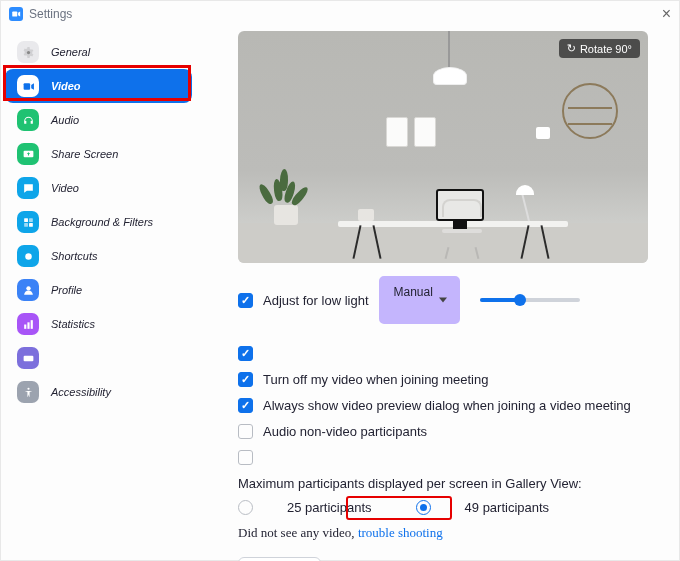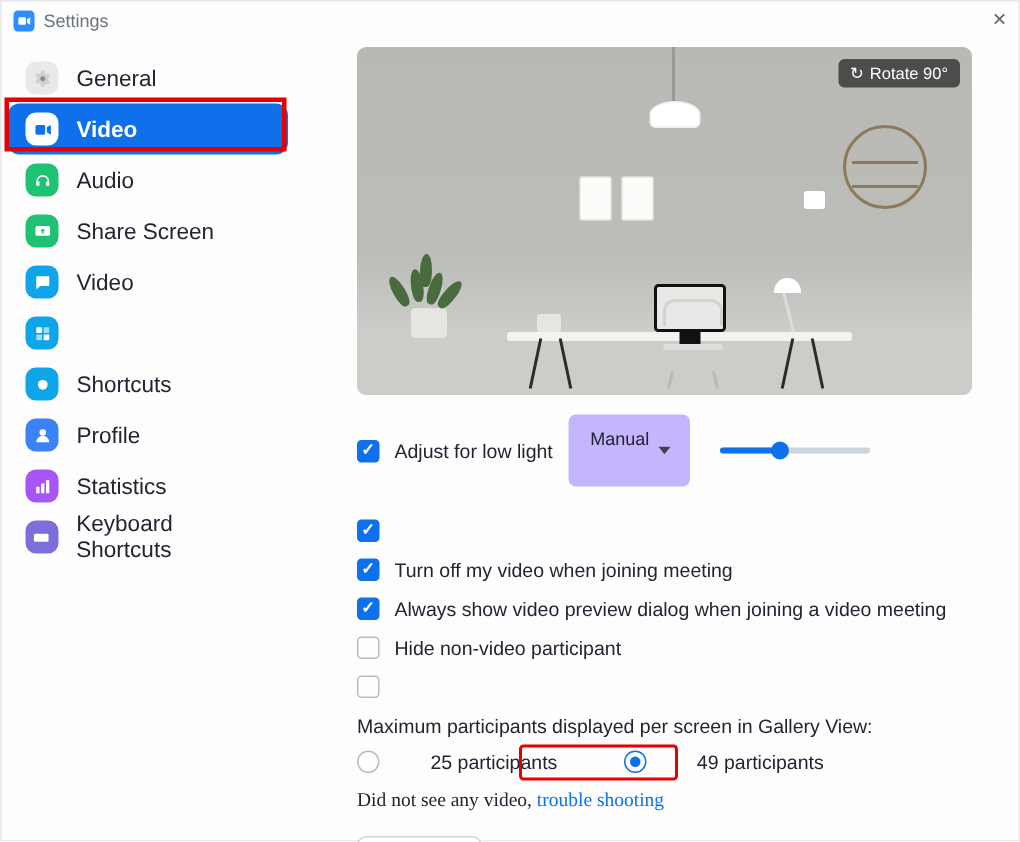--- a/index.html
+++ b/index.html
@@ -12,21 +12,21 @@
     width: 680px;
     height: 561px;
     overflow: hidden;
   }
   .window { width: 680px; height: 561px; position: relative; border: 1px solid #e8e8e8; background:#fdfdfd;}
   .titlebar { height: 26px; display:flex; align-items:center; padding:0 8px; color:#6b7280; font-size:12px;}
   .titlebar .icon { width:14px; height:14px; border-radius:3px; background:#2D8CFF; margin-right:6px; display:flex; align-items:center; justify-content:center;}
   .titlebar .close { margin-left:auto; color:#666; font-size:16px; cursor:pointer; line-height:1;}
   .body { display:flex; height: calc(561px - 26px); }
   .sidebar { width: 195px; padding: 8px 4px 8px 4px; }
-  .sidebar-item { display:flex; align-items:center; height:34px; padding:0 10px 0 12px; border-radius:8px; cursor:pointer; color:#232333; font-size:15px; margin-bottom:0px;}
+  .sidebar-item { display:flex; align-items:center; height:34px; padding:0 10px 0 12px; border-radius:8px; cursor:pointer; color:#232333; font-size:11px; margin-bottom:0px;font-style:italic;}
   .sidebar-item .icon { width:22px; height:22px; border-radius:7px; margin-right:12px; display:flex; align-items:center; justify-content:center; color:#fff; font-size:13px;}
   .sidebar-item.active { background:#0E71EB; color:#fff; }
   .sidebar-item.active .icon { background:#fff; color:#0E71EB; }
   .sidebar-highlight { position:absolute; border:3px solid #e60000; pointer-events:none;}
   .content { flex:1; padding: 4px 26px 0 42px; position:relative; overflow-y:auto;}
   .content::-webkit-scrollbar{width:6px;}
   .content::-webkit-scrollbar-thumb{background:#cfd3da;border-radius:3px;}
   .preview { width: 410px; height: 232px; border-radius:6px; background: linear-gradient(180deg,#b8b8b4 0%,#bcbcb9 60%,#d9dad7 100%); position:relative; overflow:hidden;}
   .rotate-btn { position:absolute; top:8px; right:8px; background:rgba(40,40,40,0.75); color:#fff; font-size:11px; padding:3px 8px; border-radius:4px; display:flex; align-items:center; gap:4px; cursor:pointer;}
   .row { display:flex; align-items:center; margin-top:13px; gap:10px;}
@@ -147,20 +147,21 @@
 
       <div class="sidebar-item">
         <span class="icon" style="background:#0ea5e9;">
           <svg viewBox="0 0 24 24" width="13" height="13" fill="#fff">
               <rect x="4" y="4" width="7" height="7" rx="1"></rect>
               <rect x="13" y="4" width="7" height="7" rx="1" opacity=".6"></rect>
               <rect x="4" y="13" width="7" height="7" rx="1" opacity=".6"></rect>
               <rect x="13" y="13" width="7" height="7" rx="1"></rect>
             </svg>
         </span>
+        <span>Background &amp; Filters</span>
       </div>
 
       <div class="sidebar-item">
         <span class="icon" style="background:#0ea5e9;">
           <svg viewBox="0 0 24 24" width="13" height="13" fill="#fff">
               <circle cx="12" cy="12" r="6"></circle>
             </svg>
         </span>
         <span>Shortcuts</span>
       </div>
@@ -185,23 +186,31 @@
         </span>
         <span>Statistics</span>
       </div>
 
       <div class="sidebar-item">
         <span class="icon" style="background:#7c6fdc;">
           <svg viewBox="0 0 24 24" width="13" height="13" fill="#fff">
               <rect x="3" y="7" width="18" height="10" rx="2"></rect>
             </svg>
         </span>
-        <span>Keyboard Shortcuts</span>
-      </div>
-
+      </div>
+
+      <div class="sidebar-item">
+        <span class="icon" style="background:#9ca3af;">
+          <svg viewBox="0 0 24 24" width="13" height="13" fill="#fff">
+              <circle cx="12" cy="5" r="2"></circle>
+              <path d="M5 9h14l-5 2v9h-1l-1-5-1 5h-1v-9z"></path>
+            </svg>
+        </span>
+        <span>Accessibility</span>
+      </div>
     </div>
 
     <div class="content">
       <div class="preview">
         <div class="pendant"></div>
         <div class="shelfcirc"></div>
         <div class="pot2"></div>
         <div class="clipboard"></div>
           <div class="clipboard c2"></div>
         <div class="floor"></div>
@@ -253,21 +262,21 @@
         <div class="row">
           <span class="check checked"></span>
           <span class="label">Turn off my video when joining meeting</span>
         </div>
         <div class="row">
           <span class="check checked"></span>
           <span class="label">Always show video preview dialog when joining a video meeting</span>
         </div>
         <div class="row">
           <span class="check"></span>
-          <span class="label">Hide non-video participant</span>
+          <span class="label">Audio non-video participants</span>
         </div>
         <div class="row">
           <span class="check"></span>
         </div>
 
         <div class="section-label">Maximum participants displayed per screen in Gallery View:</div>
 
         <div class="radio-group" style="position:relative;gap:34px;">
           <span class="radio"></span>
           <span class="label" style="margin-right:10px;">25 participants</span>

